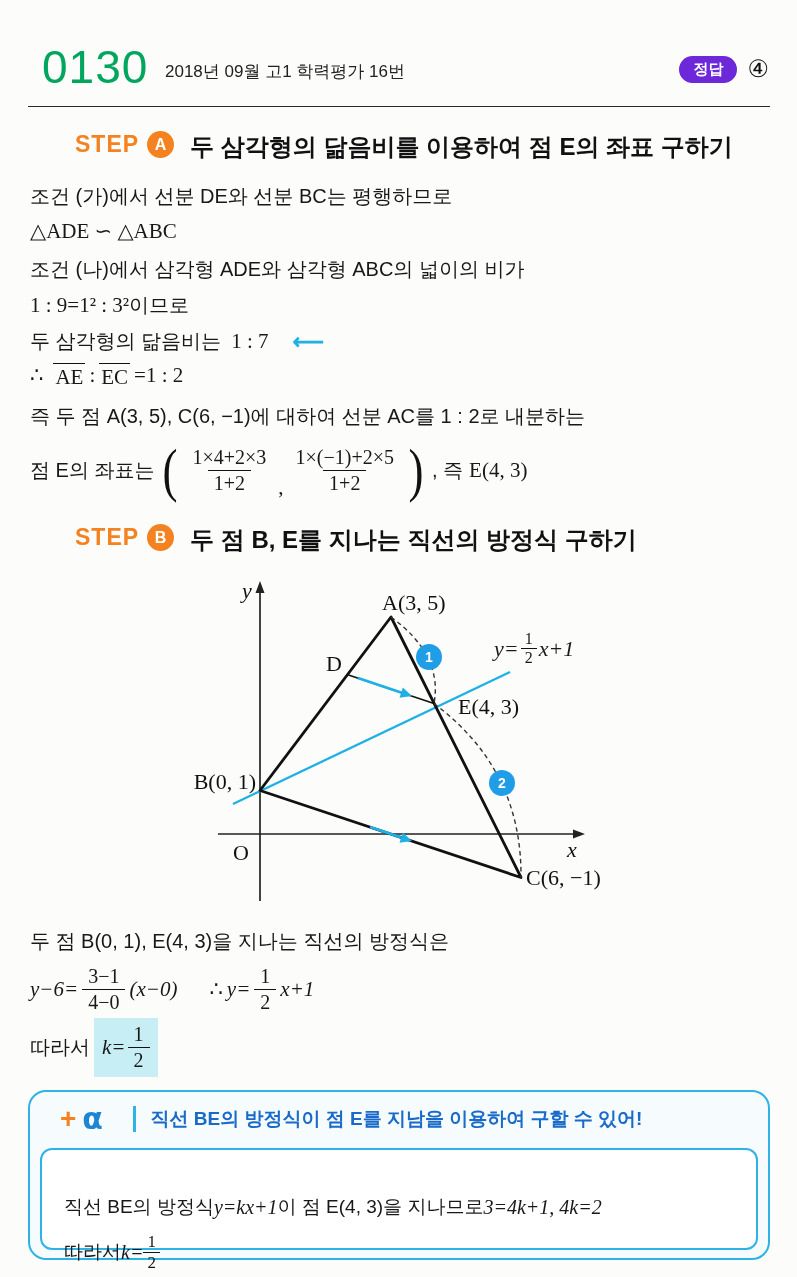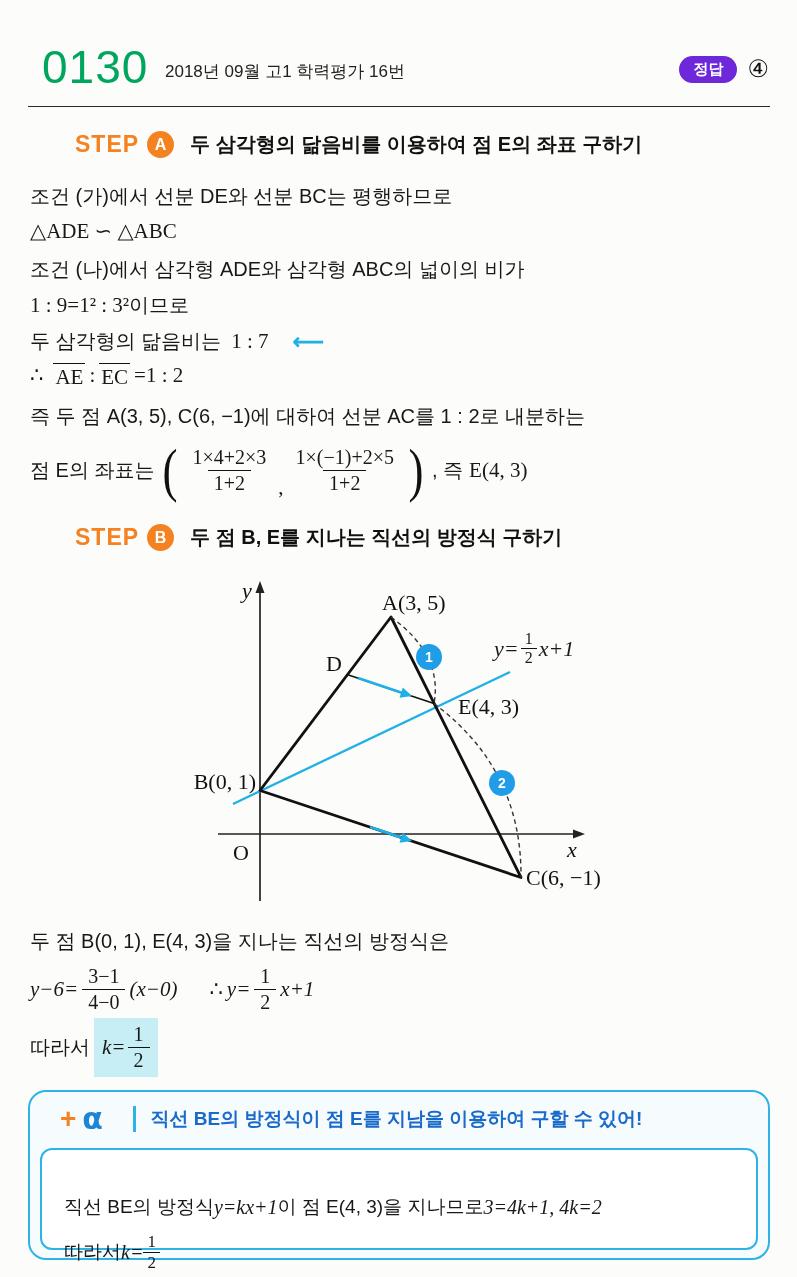--- a/index.html
+++ b/index.html
@@ -21,21 +21,21 @@
            padding:4px 14px; border-radius:14px; }
   .mark { font-size:24px; color:#111; }
   .rule { position:absolute; left:28px; top:106px; width:742px; border-top:1.8px solid #2a2a2a; }
 
   
   .steprow { position:absolute; left:30px; display:flex; align-items:flex-start; gap:8px;margin-left:45px; }
   .steprow .stepword { color:#f58220; font-weight:800; font-size:23px; letter-spacing:1px; }
   .stepcirc { width:27px; height:27px; border-radius:50%; background:#f58220; color:#fff;
               display:flex; align-items:center; justify-content:center;
               font-weight:800; font-size:16px; }
-  .steptitle { font-size:20px; font-weight:800; color:#111; margin-left:8px; }
+  .steptitle { font-size:24px; font-weight:800; color:#111; margin-left:8px; }
 
   
   .ln { position:absolute; left:30px; font-size:20px; color:#181818; white-space:nowrap; }
   .mline { font-family:"Liberation Serif", serif; font-size:21px; }
   .ol { border-top:1.6px solid #111; padding:3px 2px 0; line-height:1; }
   .cyan-note { color:#1fb0e6; font-weight:700; font-size:16px; }
   .cyan-arrow { color:#1fb0e6; font-size:22px; font-weight:700; }
   .rowflex { display:flex; align-items:center; }
 
   .frac { display:inline-flex; flex-direction:column; align-items:center;

